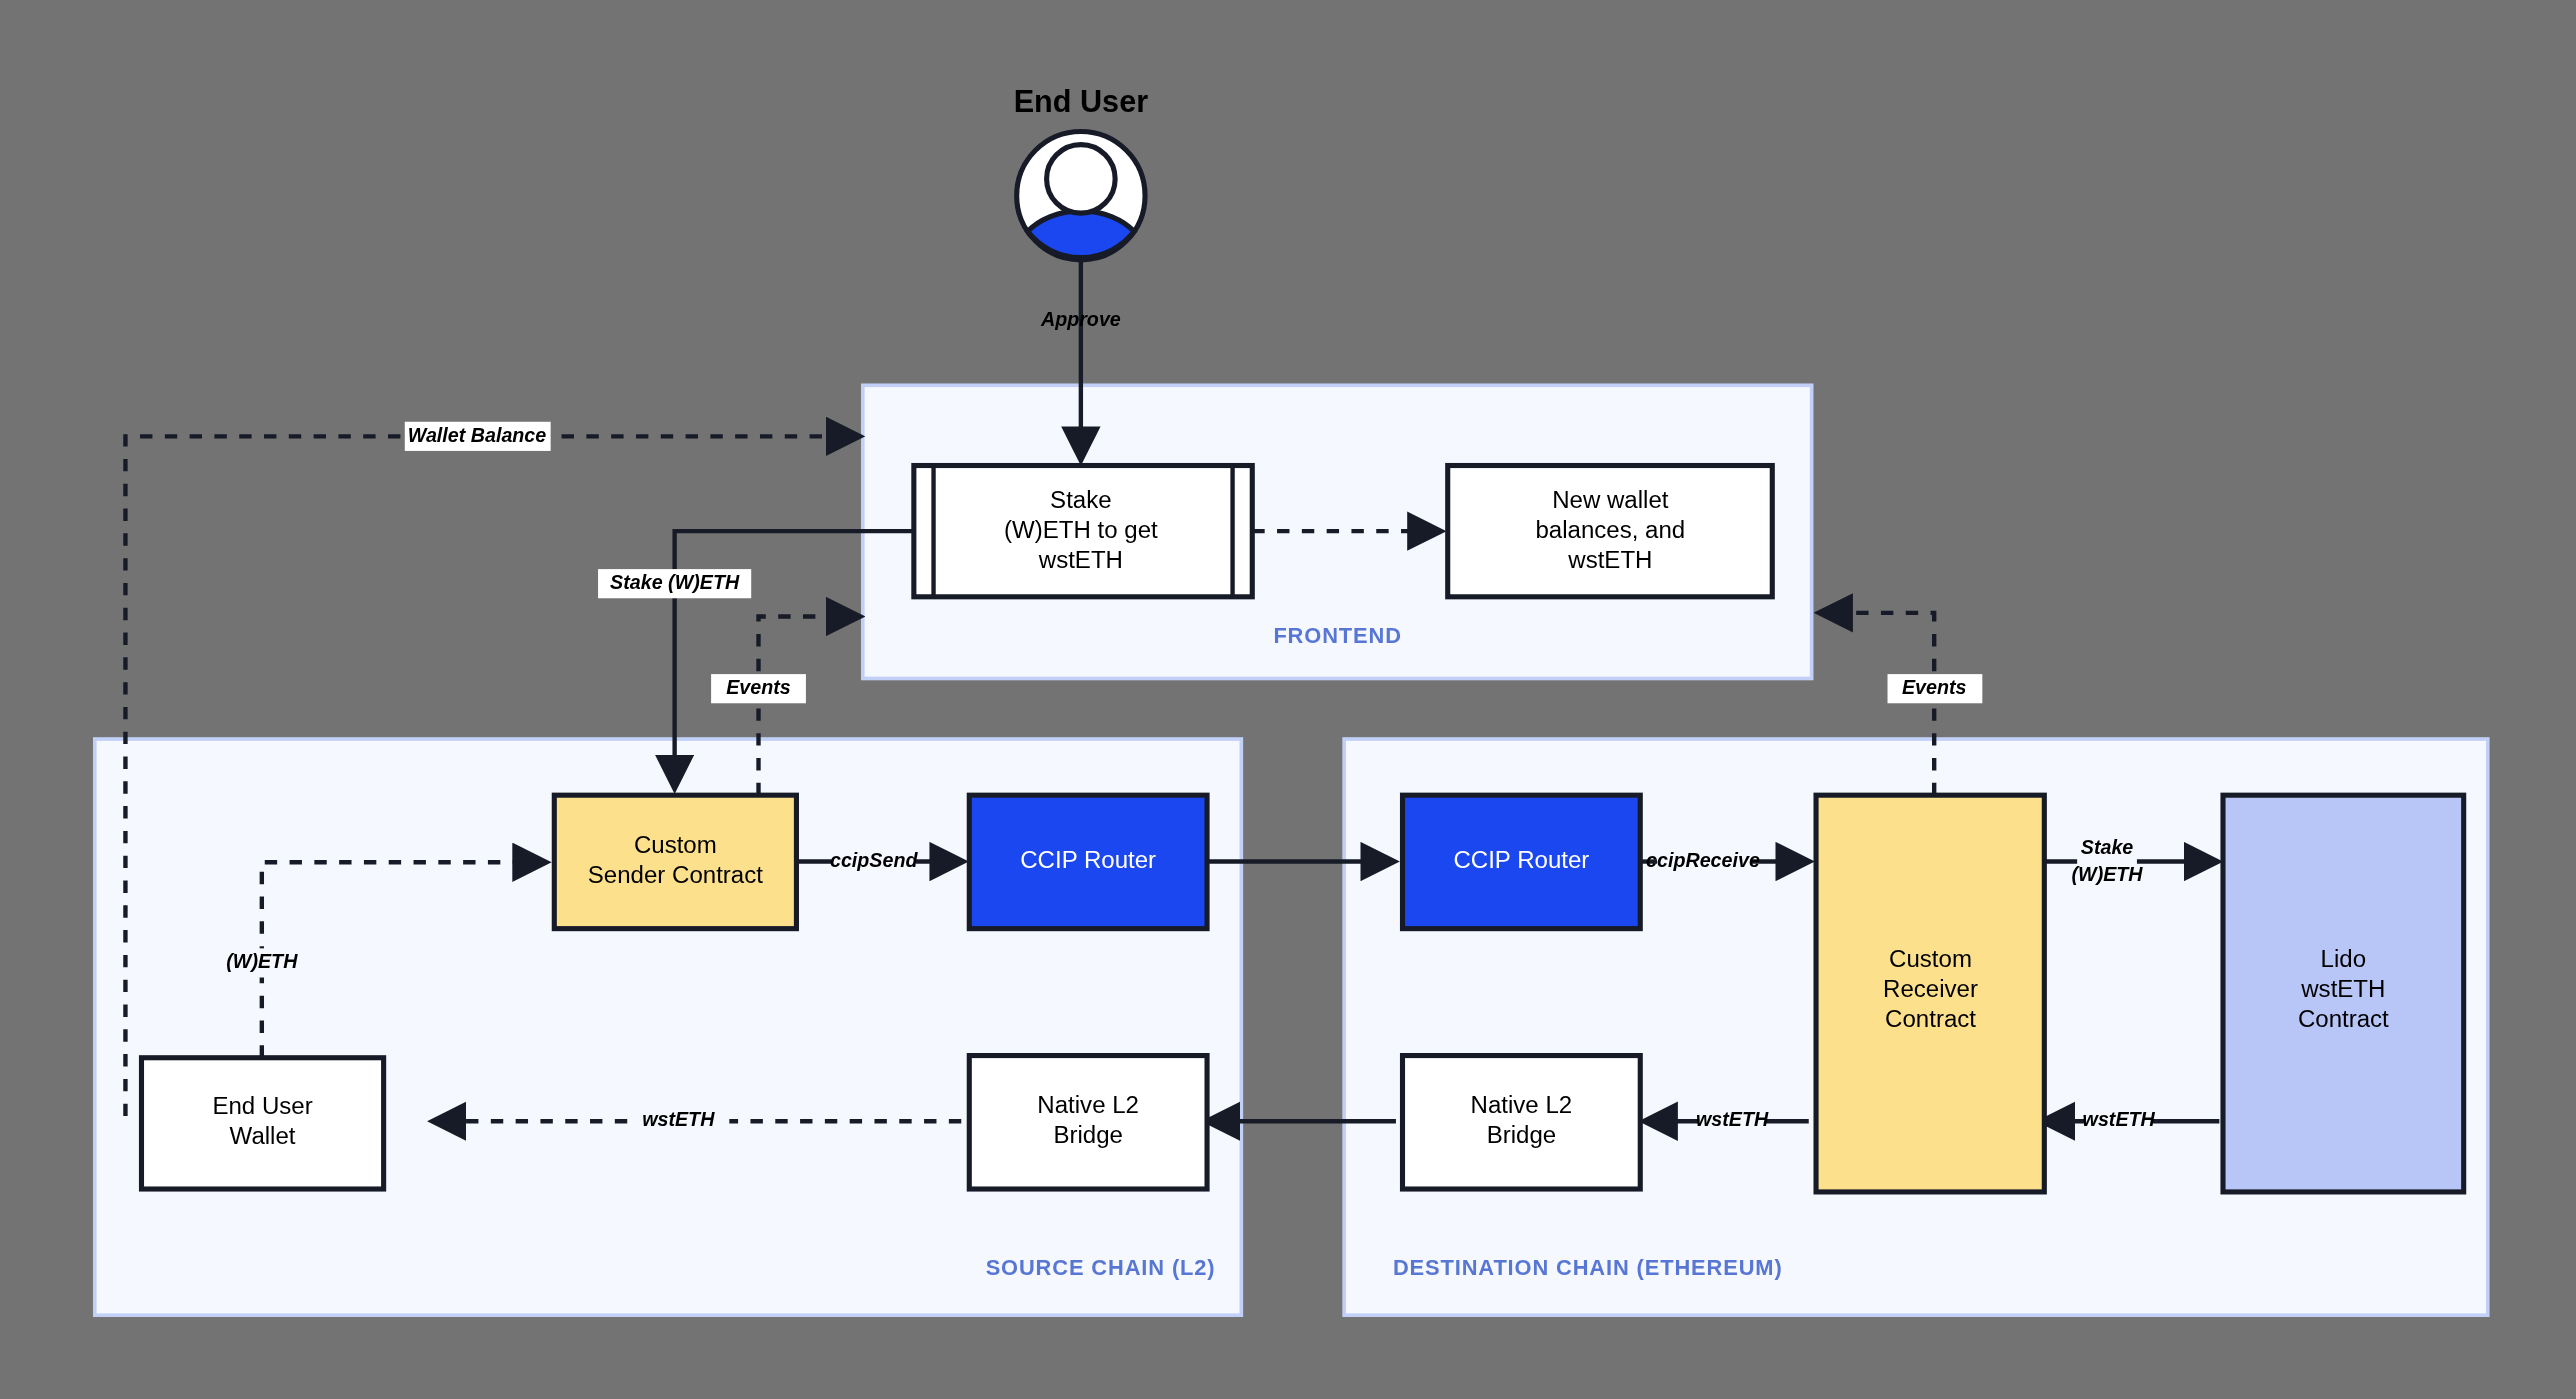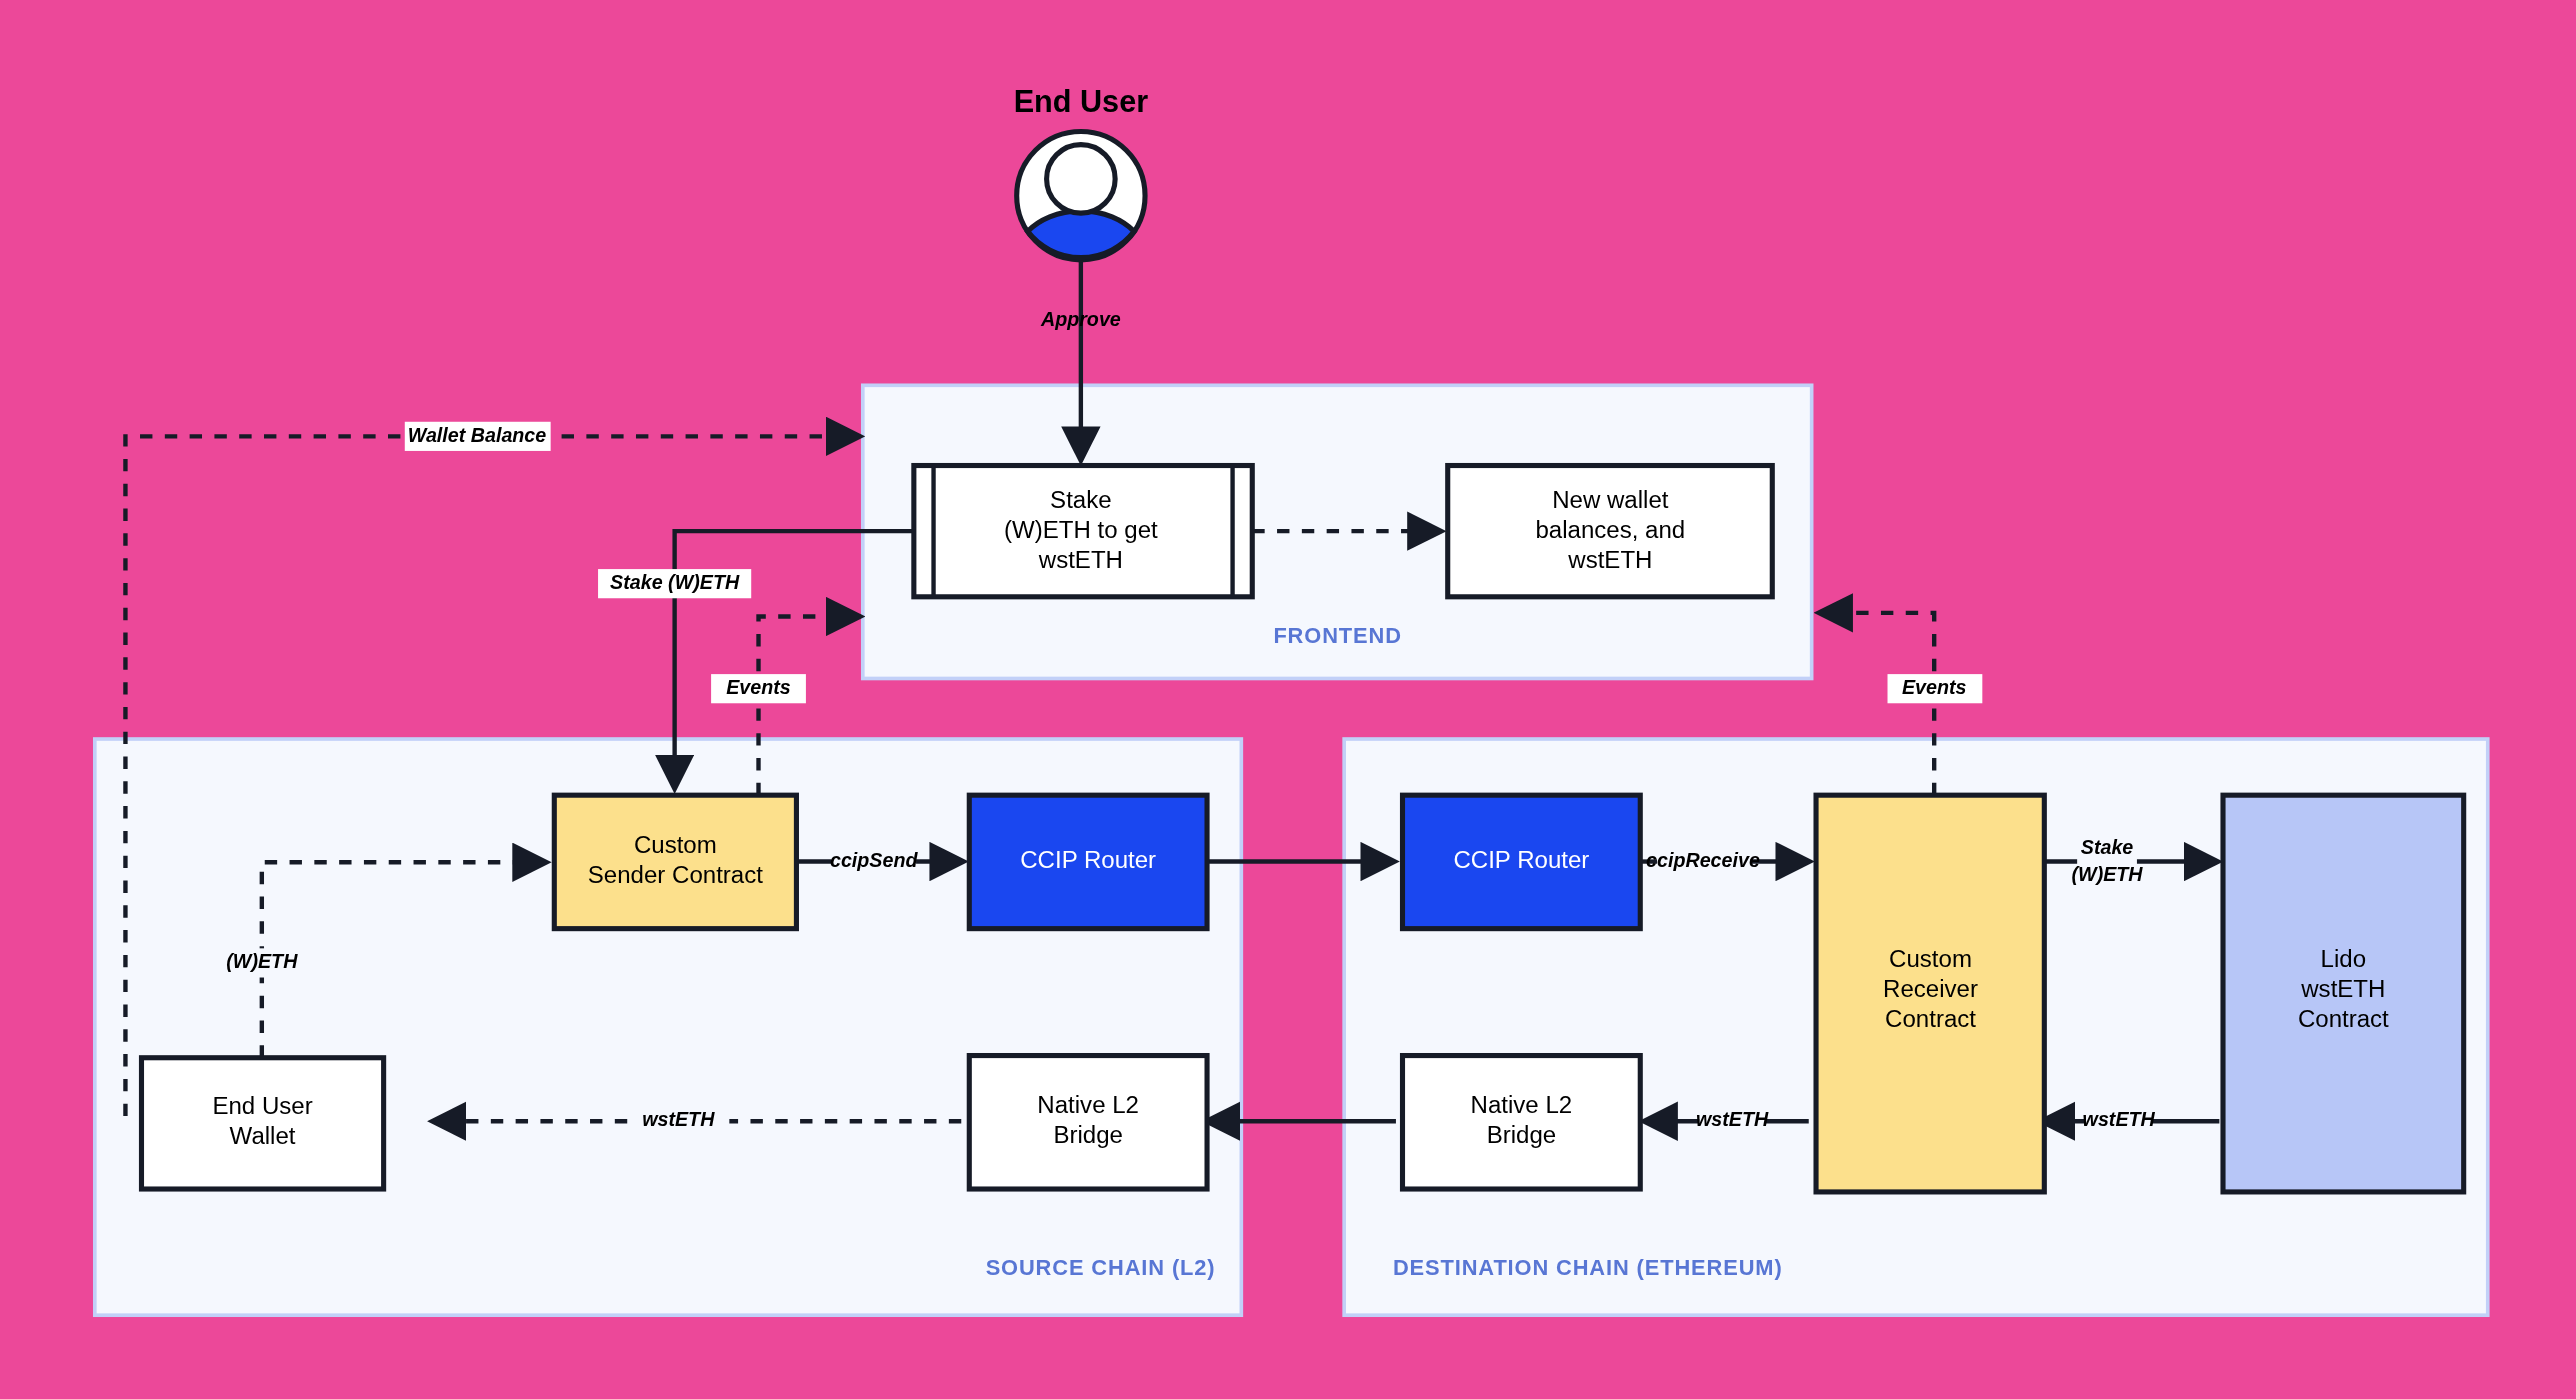--- a/index.html
+++ b/index.html
@@ -4,21 +4,21 @@
 <style>
   html, body {
     margin: 0;
     padding: 0;
     background: #ffffff;
   }
   #diagram-root {
     position: relative;
     width: 2576px;
     height: 1400px;
-    background: #ec4899;
+    background: #737373;
     font-family: "Liberation Sans", sans-serif;
     overflow: hidden;
   }
   svg.layer {
     position: absolute;
     top: 0;
     left: 0;
     width: 2576px;
     height: 1400px;
   }

